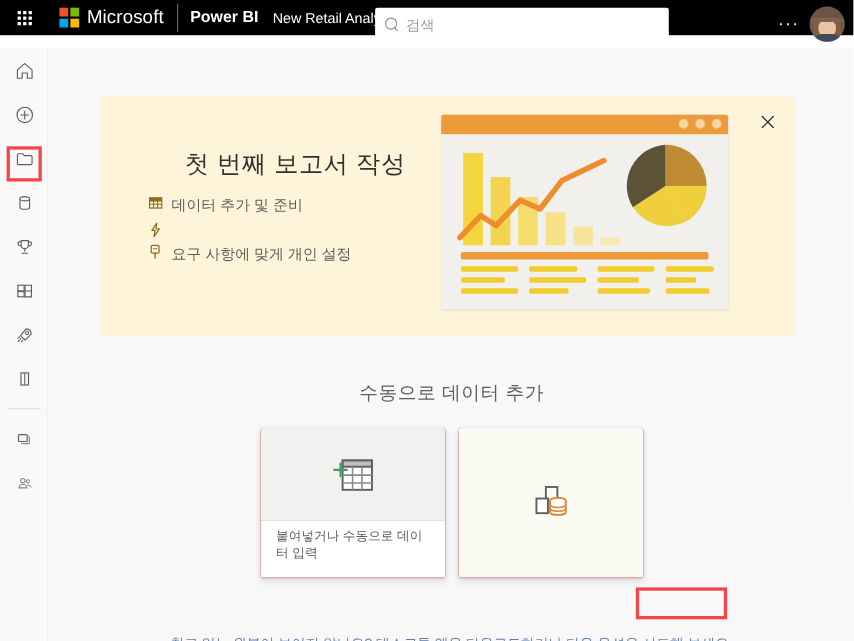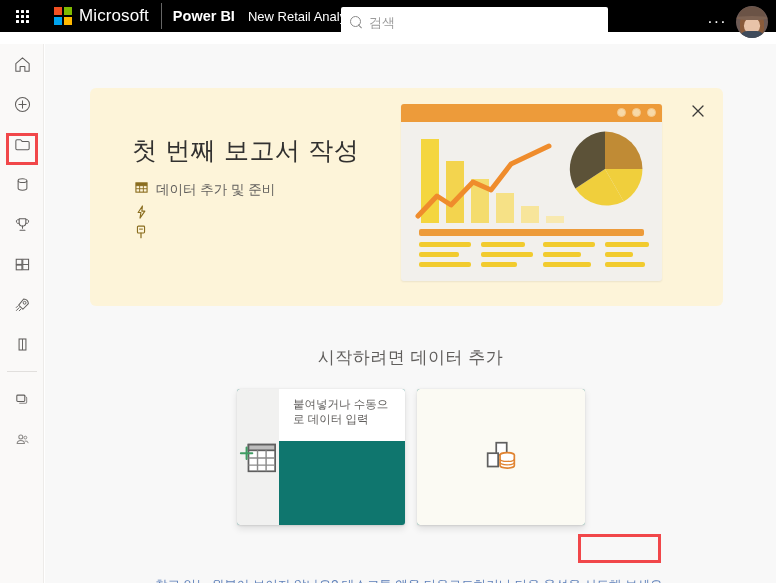--- a/index.html
+++ b/index.html
@@ -141,23 +141,24 @@
 
   
   .banner {
     position: absolute; left: 45px; top: 44px;
     width: 633px; height: 218px;
     background: #fdf4d9;
     border-radius: 6px;
   }
   .banner-left { position: absolute; left: 42px; top: 46px; width: 280px; }
   .banner-title {
-    font-size: 25px; color: #323130; font-weight: 400;
+    font-size: 22px; color: #323130; font-weight: 400;
     letter-spacing: 0.6px; white-space: nowrap;
     margin-bottom: 14px;
+    margin-left: 36px;
   }
   .banner-list { list-style: none; }
   .banner-li {
     display: flex; align-items: flex-start;
     margin-bottom: 6px;
     font-size: 13.5px; color: #605e5c;
     white-space: nowrap;
   }
   .banner-li .bi { width: 18px; flex: 0 0 18px; display: flex; justify-content: center; align-items: center; margin-right: 6px; }
 
@@ -191,23 +192,23 @@
   .section-title {
     position: absolute; left: 0; top: 302px; width: 731px;
     text-align: center;
     font-size: 17px; color: #605e5c; font-weight: 400;
     letter-spacing: 0.5px;
   }
   .cards { position: absolute; left: 192px; top: 345px; display: flex; gap: 12px; }
   .card {
     width: 168px; height: 136px;
     border-radius: 3px;
-    background: #0f766e;
+    background: #ef4444;
     box-shadow: 0 0.6px 1.8px rgba(0,0,0,0.10), 0 3.2px 7.2px rgba(0,0,0,0.10);
-    display: flex; flex-direction: row;
+    display: flex; flex-direction: column;
     cursor: pointer; overflow: hidden; justify-content: space-between;
   }
   .card-top {
     flex: 1; display: flex; align-items: center; justify-content: center;
   }
   .card1 .card-top { background: #f1f1f0; }
   .card2 .card-top { background: #fbfaf3; }
   .card-label {
     height: 52px; background: #ffffff;
     display: flex; align-items: flex-start; padding: 8px 12px 0 14px;
@@ -395,20 +396,21 @@
           </li>
 
           <li class="banner-li">
             <span class="bi">
               <svg width="12" height="14" viewBox="0 0 12 15">
                 <rect x="2.2" y="1.2" width="7.6" height="7.4" rx="1" fill="none" stroke="#8a6d1f" stroke-width="1.2"></rect>
                 <path d="M6 8.6 V13.6" stroke="#8a6d1f" stroke-width="1.3" stroke-linecap="round"></path>
                 <path d="M4 4.4 H8" stroke="#8a6d1f" stroke-width="1.1"></path>
               </svg>
             </span>
+            <span>요구 사항에 맞게 개인 설정</span>
           </li>
         </ul>
       </div>
 
       <div class="illus">
         <div class="illus-bar"></div>
         <div class="illus-dots">
           <i></i>
             <i></i>
             <i></i>
@@ -456,21 +458,21 @@
           </div>
       </div>
 
       <div class="banner-close">
         <svg width="12" height="12" viewBox="0 0 12 12">
           <path d="M1 1 L11 11 M11 1 L1 11" stroke="#3b3a39" stroke-width="1.3" stroke-linecap="round"></path>
         </svg>
       </div>
     </div>
 
-    <div class="section-title">시작하려면 데이터 추가</div>
+    <div class="section-title">수동으로 데이터 추가</div>
 
     <div class="cards">
 
       <div class="card card1">
         <div class="card-top">
           <svg width="42" height="40" viewBox="0 0 44 42">
             <rect x="12" y="8" width="28" height="28" fill="#ffffff" stroke="#5f5f5f" stroke-width="1.8"></rect>
             <rect x="12" y="8" width="28" height="6" fill="#bdbdbd" stroke="#5f5f5f" stroke-width="1.8"></rect>
             <path d="M12 22 H40 M12 29.5 H40 M21.5 14 V36 M30.5 14 V36" stroke="#8a8a8a" stroke-width="1.5"></path>
             <path d="M10 11 L10 23 M4 17 L16 17" stroke="#3f9c63" stroke-width="2.1" stroke-linecap="round"></path>

